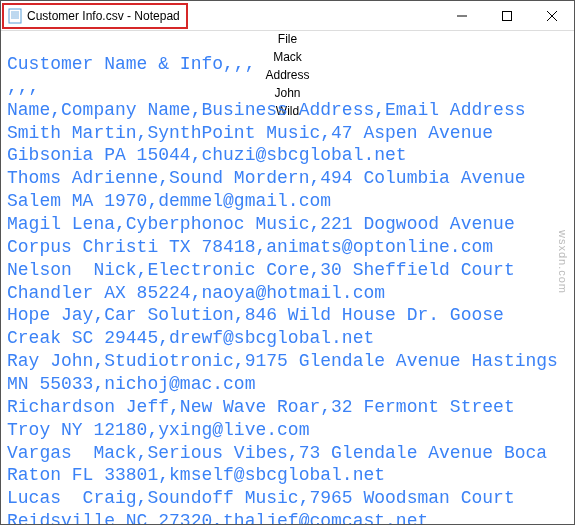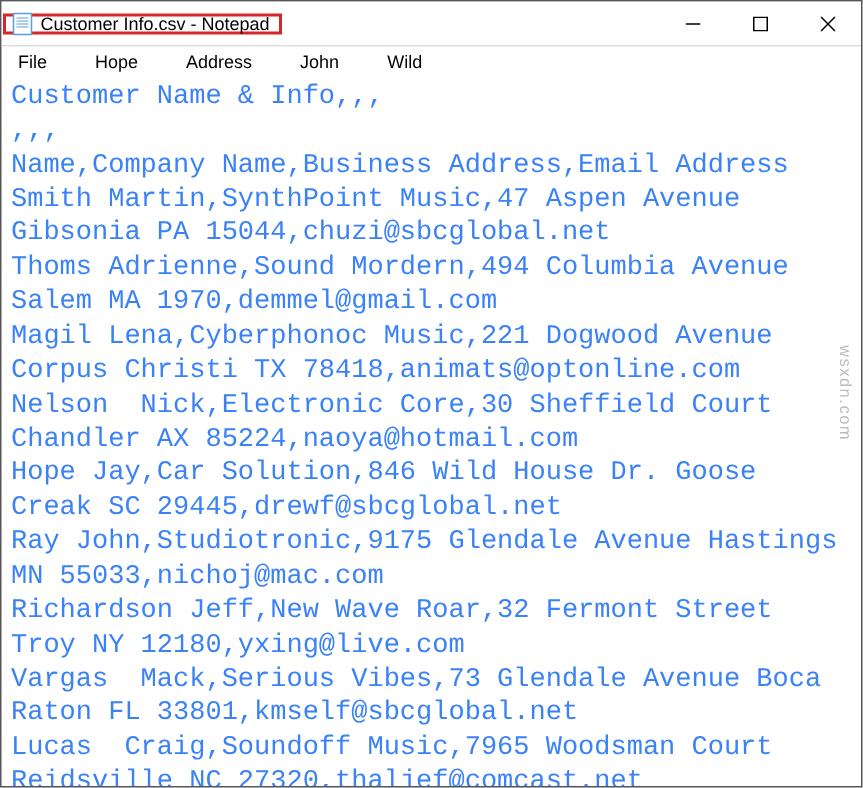--- a/index.html
+++ b/index.html
@@ -21,21 +21,21 @@
       height: 30px;
       background: #fff;
       display: flex;
       align-items: center;
       border-bottom: 1px solid #ddd;
     }
     .title-group {
       display: flex;
       align-items: center;
       border: 2px solid #d62728;
-      height: 14px;
+      height: 26px;
       margin: 1px;
       padding: 0 6px 0 4px;
     }
     .app-icon {
       width: 14px;
       height: 16px;
       margin-right: 5px;
       display: flex;
       align-items: center;
       justify-content: center;
@@ -63,21 +63,22 @@
     .win-btn svg {
       width: 10px;
       height: 10px;
     }
     .menubar {
       height: 20px;
       display: flex;
       align-items: center;
       padding: 0 4px;
       font-size: 12px;
-      gap: 18px;
+      gap: 2px;
+      flex-direction: column;
     }
     .menu-item {
       padding: 1px 7px;
       cursor: default;
     }
     .content {
       flex: 1;
       padding: 2px 6px;
       font-family: Consolas, "Courier New", monospace;
       font-size: 18px;
@@ -132,21 +133,21 @@
       <svg viewBox="0 0 10 10">
         <line x1="0" y1="0" x2="10" y2="10" stroke="#000" stroke-width="1"></line>
         <line x1="10" y1="0" x2="0" y2="10" stroke="#000" stroke-width="1"></line>
       </svg>
     </div>
   </div>
 </div>
 
 <div class="menubar">
   <span class="menu-item">File</span>
-  <span class="menu-item">Hope</span>
+  <span class="menu-item">Mack</span>
   <span class="menu-item">Address</span>
   <span class="menu-item">John</span>
   <span class="menu-item">Wild</span>
 </div>
 
 <div class="content" id="content-area">Customer Name &amp; Info,,,
 ,,,
 Name,Company Name,Business Address,Email Address
 Smith Martin,SynthPoint Music,47 Aspen Avenue Gibsonia PA 15044,chuzi@sbcglobal.net
 Thoms Adrienne,Sound Mordern,494 Columbia Avenue Salem MA 1970,demmel@gmail.com

